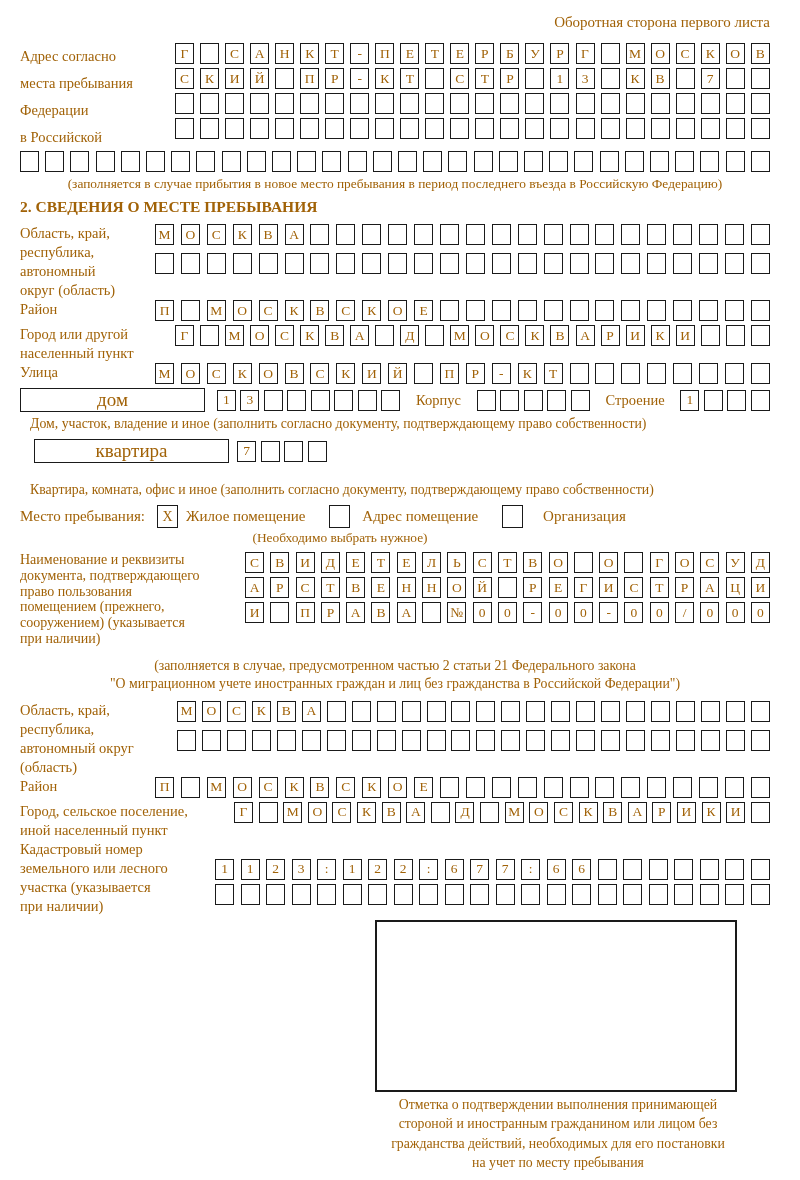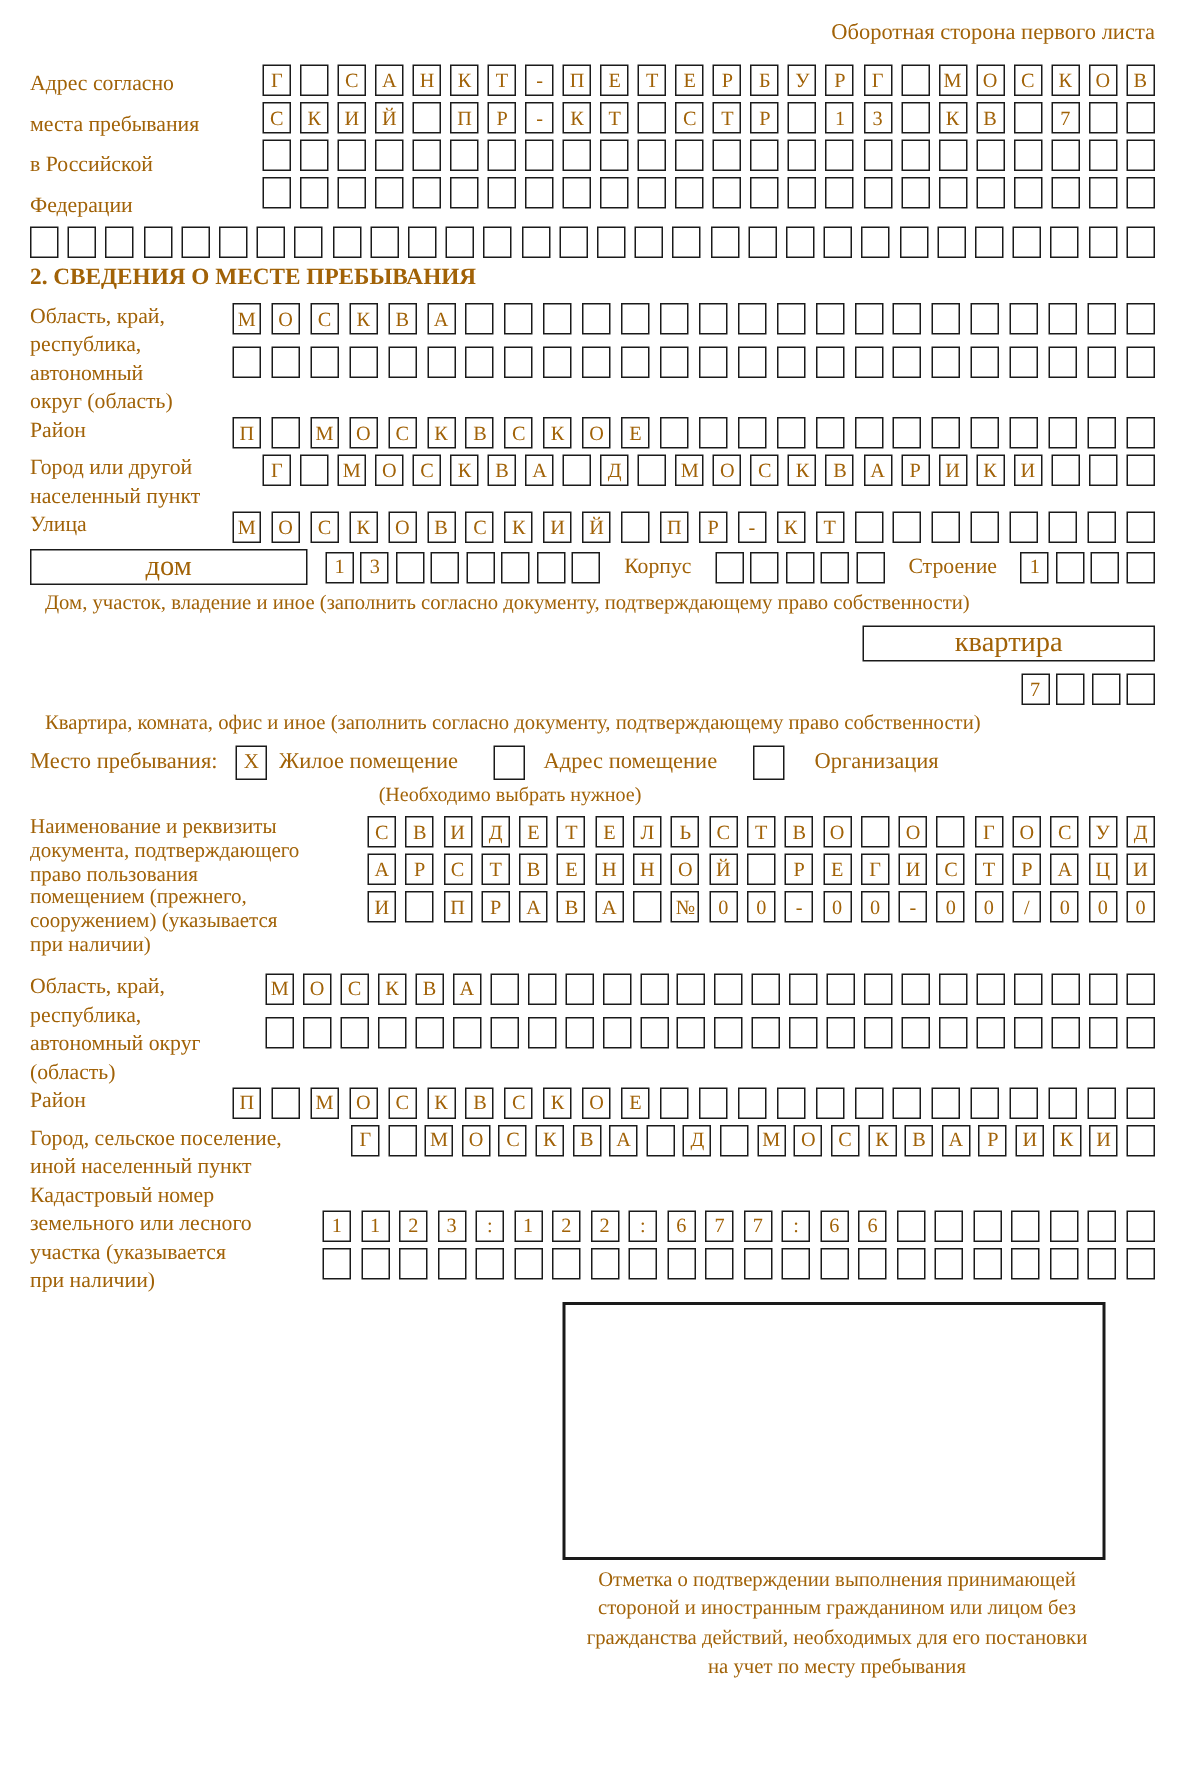--- a/index.html
+++ b/index.html
@@ -39,21 +39,21 @@
   .fact-cap{font-size:13.8px;text-align:center;line-height:18px;margin-bottom:8px;}
   .inline-row{display:flex;align-items:center;width:750px;justify-content:space-between;margin-bottom:4px;}
   .widebox{
     box-sizing:border-box;border:1.6px solid #1a1a1a;height:24px;
     display:flex;align-items:center;justify-content:center;font-size:19px;flex:none;background:#fff;
   }
   .wb-dom{width:185px;}
   .wb-kvart{width:195px;}
   .grp{display:flex;gap:4.5px;flex:none;}
   .inline-lbl{font-size:14.5px;flex:none;padding:0 4px;}
-  .kvart-row{display:flex;align-items:flex-end;gap:8px;margin-bottom:4px;flex-direction:column;}
+  .kvart-row{display:flex;align-items:center;gap:8px;margin-bottom:19px;}
   .mesto-row{display:flex;align-items:center;margin:4px 0 2px 0;font-size:15px;}
   .cbx{
     box-sizing:border-box;width:21px;height:23px;border:1.6px solid #1a1a1a;
     display:inline-flex;align-items:center;justify-content:center;font-size:14px;flex:none;background:#fff;
   }
   .mesto-cap{font-size:13.4px;text-align:center;width:340px;margin-left:150px;margin-bottom:6px;}
   .gap12{width:12px;flex:none;}.gap8{width:8px;flex:none;}
   .gap20{width:20px;flex:none;}.gap24{width:24px;flex:none;}
   .kad-col{padding-top:19px;}
   .stamp-wrap{margin-top:4px;}
@@ -71,22 +71,22 @@
 <body>
 
 <div class="page">
 
   <div class="hdr-note">Оборотная сторона первого листа</div>
 
   <div class="blk">
     <div class="lbl lbl-prev">
         <div>Адрес согласно</div>
         <div>места пребывания</div>
+        <div>Федерации</div>
         <div>в Российской</div>
-        <div>Федерации</div>
       </div>
     <div class="col">
       <div class="boxrow w595">
           <span class="cb">Г</span>
           <span class="cb"></span>
           <span class="cb">С</span>
           <span class="cb">А</span>
           <span class="cb">Н</span>
           <span class="cb">К</span>
           <span class="cb">Т</span>
@@ -213,20 +213,21 @@
       <span class="cb"></span>
       <span class="cb"></span>
       <span class="cb"></span>
       <span class="cb"></span>
       <span class="cb"></span>
       <span class="cb"></span>
       <span class="cb"></span>
       <span class="cb"></span>
       <span class="cb"></span>
     </div>
+  <div class="caption">(заполняется в случае прибытия в новое место пребывания в период последнего въезда в Российскую Федерацию)</div>
 
   <div class="sec-title">2. СВЕДЕНИЯ О МЕСТЕ ПРЕБЫВАНИЯ</div>
 
   <div class="blk">
     <div class="lbl lbl-135">
         <div>Область, край,</div>
         <div>республика,</div>
         <div>автономный</div>
         <div>округ (область)</div>
       </div>
@@ -512,20 +513,24 @@
           <span class="cb">0</span>
           <span class="cb">0</span>
           <span class="cb">/</span>
           <span class="cb">0</span>
           <span class="cb">0</span>
           <span class="cb">0</span>
         </div>
     </div>
   </div>
 
+  <div class="fact-cap">
+      <div>(заполняется в случае, предусмотренном частью 2 статьи 21 Федерального закона</div>
+      <div>"О миграционном учете иностранных граждан и лиц без гражданства в Российской Федерации")</div>
+    </div>
 
   <div class="blk">
     <div class="lbl lbl-157">
         <div>Область, край,</div>
         <div>республика,</div>
         <div>автономный округ</div>
         <div>(область)</div>
       </div>
     <div class="col">
       <div class="boxrow w593">

